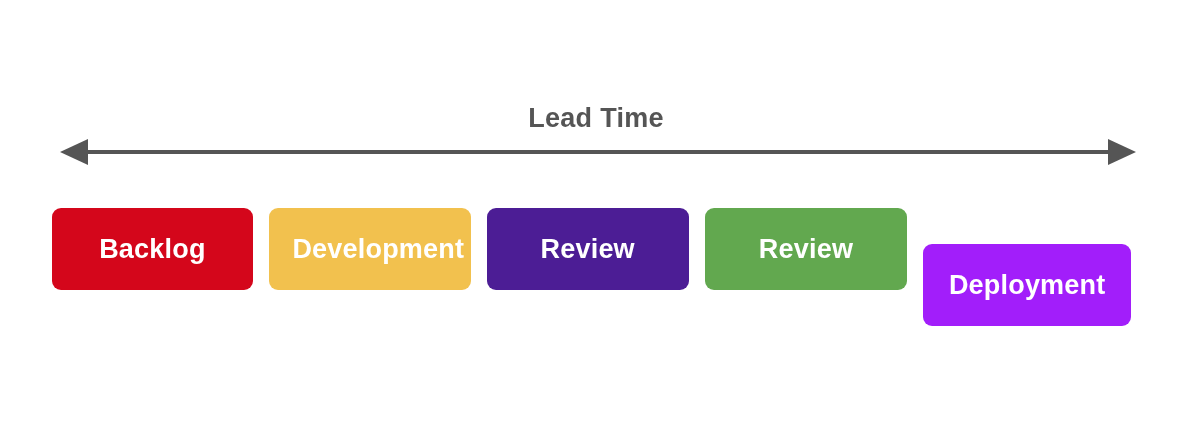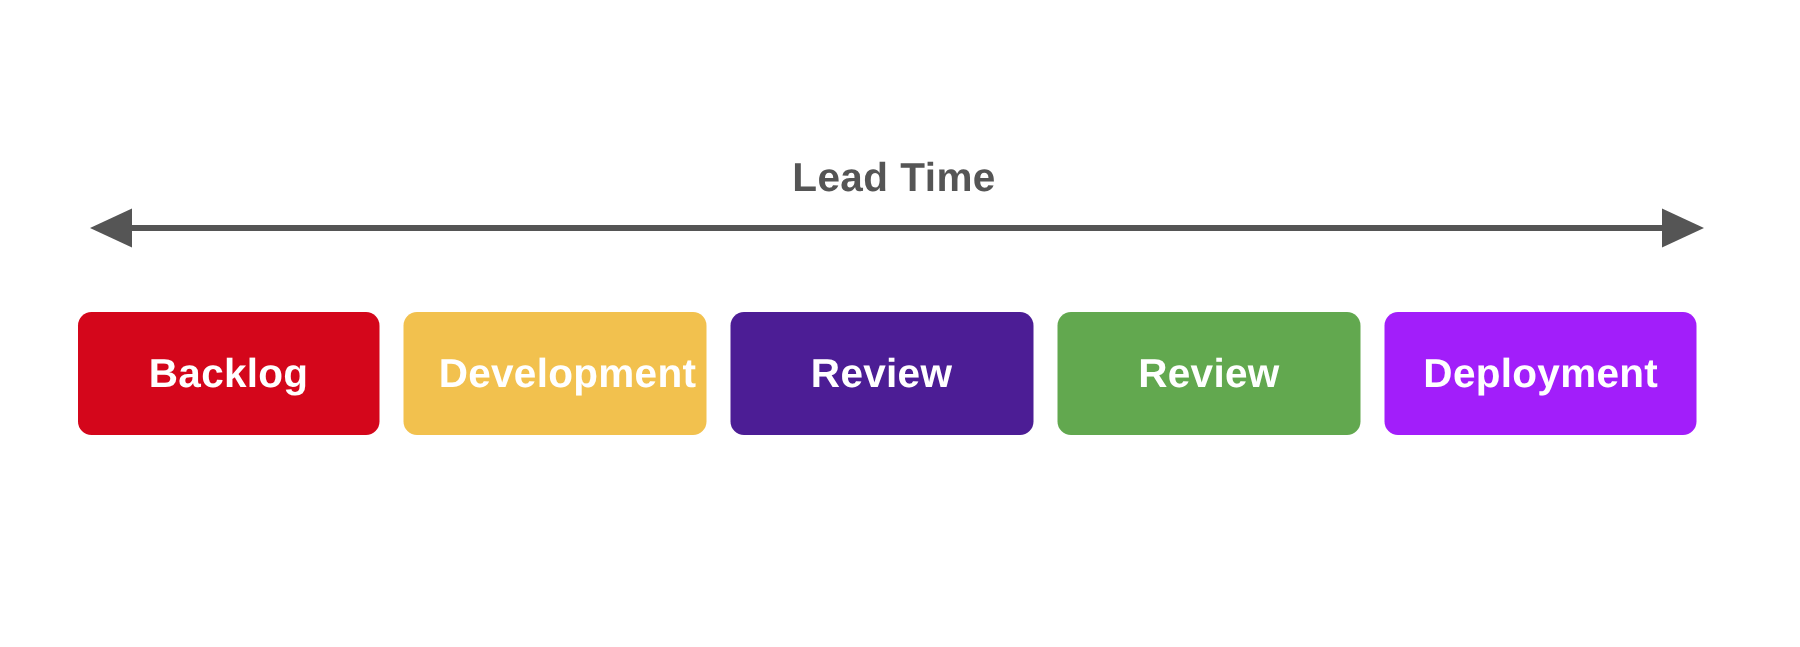--- a/index.html
+++ b/index.html
@@ -68,21 +68,21 @@
     color: #ffffff;
     letter-spacing: 0.2px;
     white-space: nowrap;
     line-height: 1;
   }
   
   .stage-box.w-backlog     { width: 204px; }
   .stage-box.w-development { width: 205px; padding-left: 17px; }
   .stage-box.w-review      { width: 205px; }
   .stage-box.w-editing     { width: 206px; }
-  .stage-box.w-deployment  { width: 211px; }
+  .stage-box.w-deployment  { width: 211px; margin-top: 36px; }
 </style>
 </head>
 <body>
 
 <div id="canvas">
 
   <div id="lead-time-title">Lead Time</div>
 
   <svg id="lead-time-arrow" viewBox="0 0 1080 34" width="1080" height="34" xmlns="http://www.w3.org/2000/svg">
     <line x1="22" y1="16" x2="1058" y2="16" stroke="#555555" stroke-width="4"></line>

